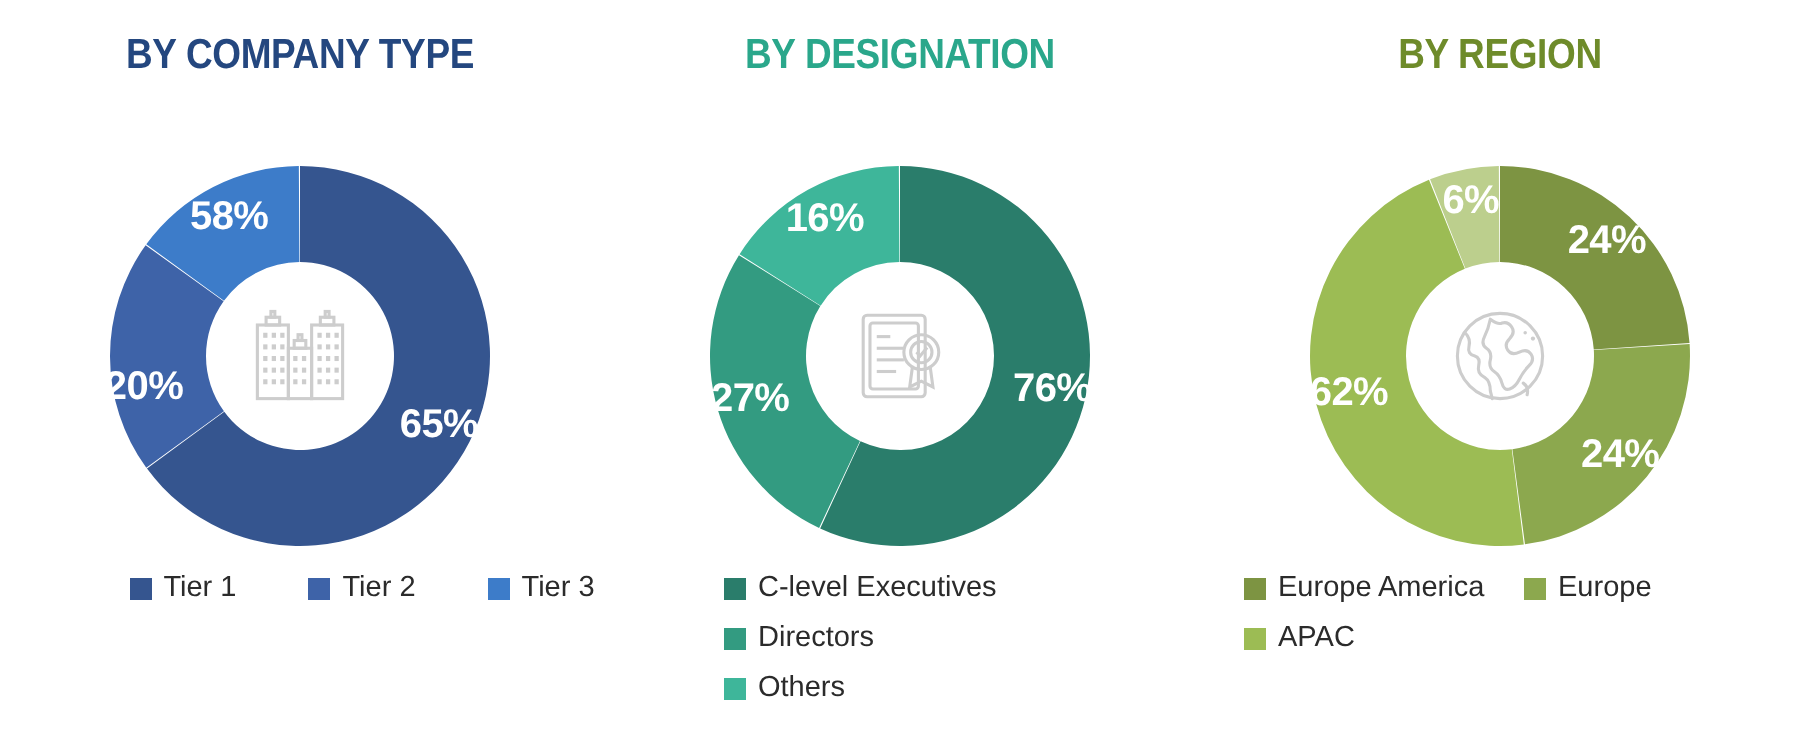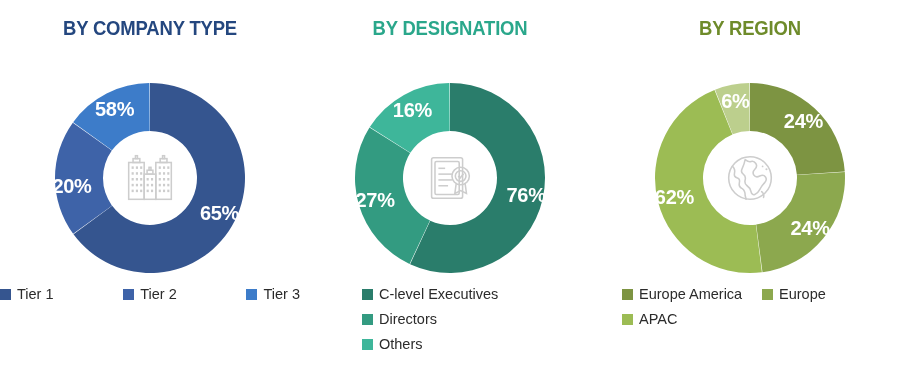--- a/index.html
+++ b/index.html
@@ -39,21 +39,21 @@
   }
 
   .hub-icon{
     position:absolute;left:50%;top:50%;
     transform:translate(-50%,-50%);
     width:62px;height:62px;
   }
   .hub-icon svg{display:block;width:62px;height:62px;}
 
   .legend{position:absolute;left:0;width:300px;}
-  #legend-company{top:286px;display:flex;justify-content:space-between;gap:36px;}
+  #legend-company{top:286px;display:flex;justify-content:center;gap:36px;padding-left:31px;}
   #legend-designation{top:286px;padding-left:62px;display:flex;flex-direction:column;gap:9px;}
   #legend-region{top:286px;padding-left:22px;display:grid;grid-template-columns:140px 120px;row-gap:9px;}
 
   .legend-item{display:flex;align-items:center;gap:6px;}
   .legend-swatch{width:11px;height:11px;flex:0 0 11px;}
   .legend-label{
     font-size:14.5px;
     color:#2b2b2b;
     white-space:nowrap;
     font-family:"Liberation Sans", sans-serif;
@@ -117,21 +117,21 @@
             <rect x="28.5" y="32" width="2.2" height="2.6"></rect>
               <rect x="33" y="32" width="2.2" height="2.6"></rect>
             <rect x="28.5" y="38" width="2.2" height="2.6"></rect>
               <rect x="33" y="38" width="2.2" height="2.6"></rect>
             <rect x="28.5" y="44" width="2.2" height="2.6"></rect>
               <rect x="33" y="44" width="2.2" height="2.6"></rect>
           </g>
         </svg>
       </div>
     <div class="slice-label" style="left: 167.499px; top: 133.411px;">65%</div>
-        <div class="slice-label" style="left: 20px; top: 106px; text-align: center;">20%</div>
+        <div class="slice-label" style="left: 20px; top: 114px; text-align: center;">20%</div>
         <div class="slice-label" style="left: 62.5887px; top: 28.5015px;">58%</div>
       </div>
     <div class="legend" id="legend-company">
         <div class="legend-item">
           <span class="legend-swatch" style="background: rgb(53, 85, 143);"></span>
           <span class="legend-label">Tier 1</span>
         </div>
         <div class="legend-item">
           <span class="legend-swatch" style="background: rgb(62, 99, 168);"></span>
           <span class="legend-label">Tier 2</span>

